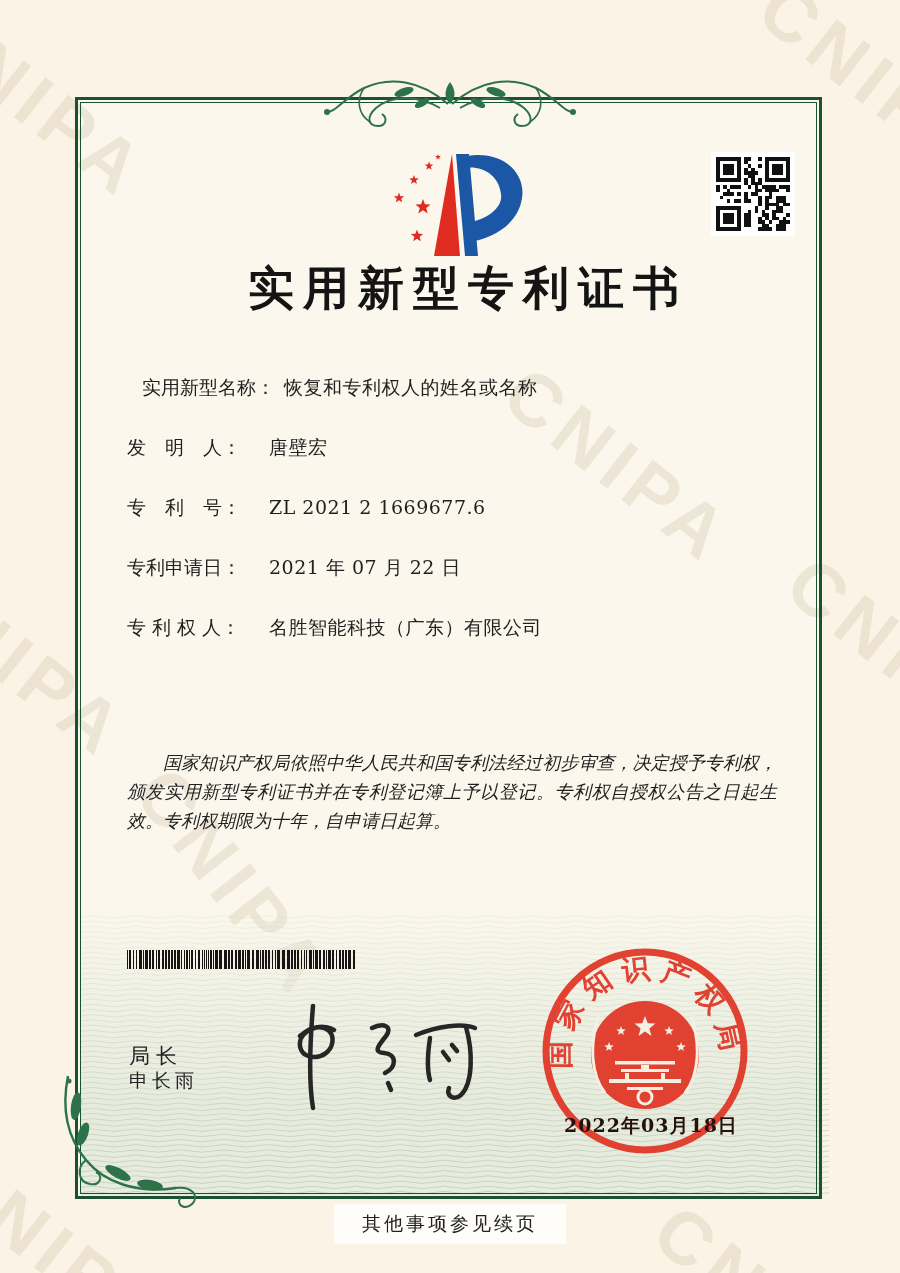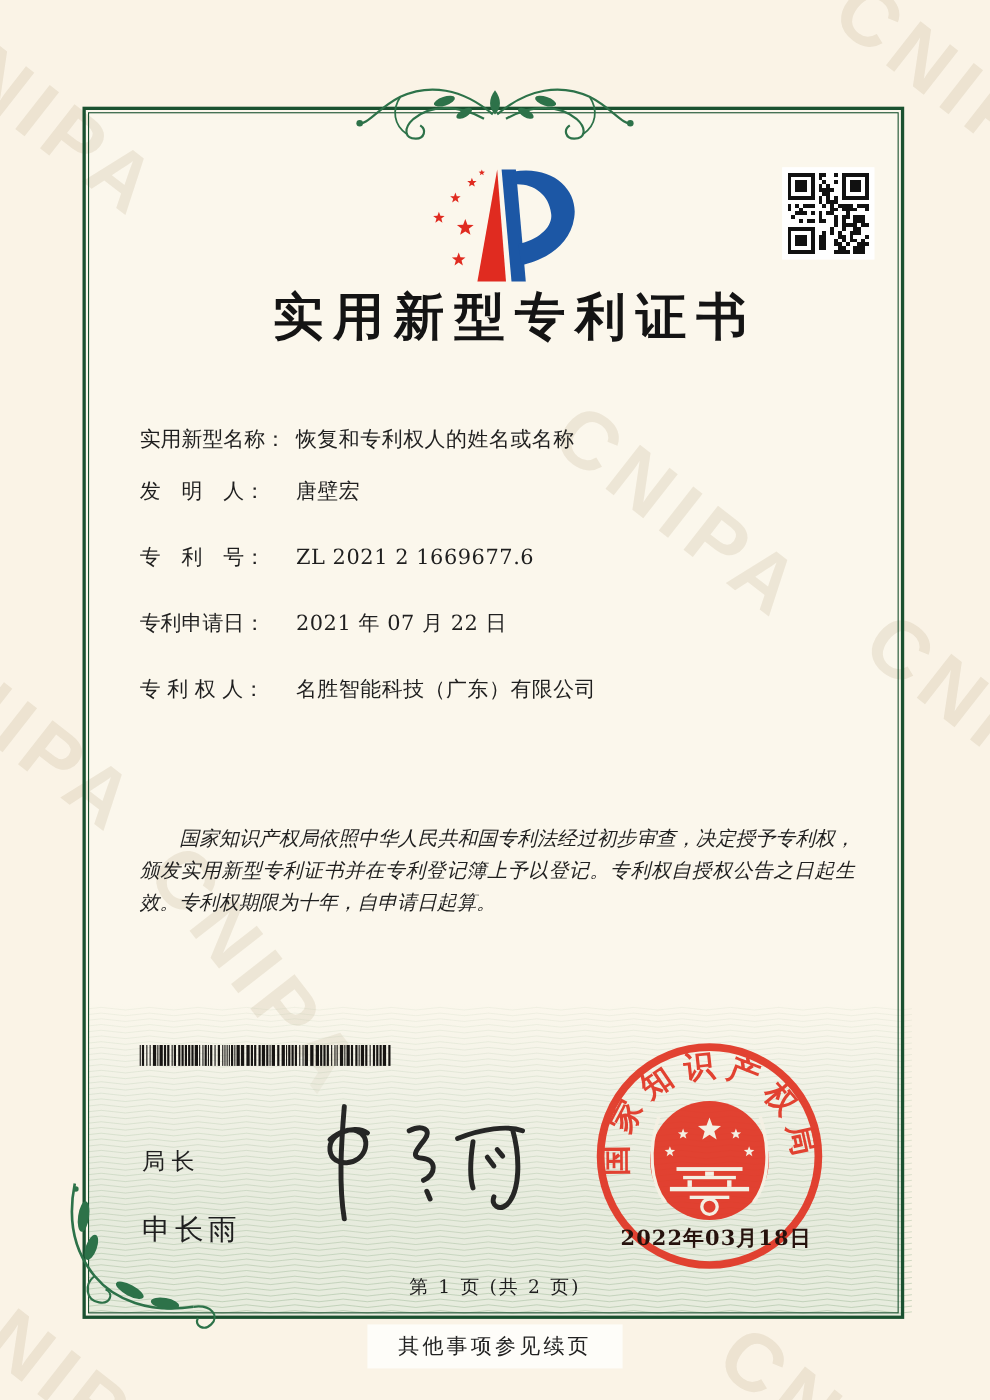--- a/index.html
+++ b/index.html
@@ -31,30 +31,30 @@
   
   #content{position:absolute;inset:0;z-index:4;}
   #cert-number{left:113px;top:146px;font-size:21px;letter-spacing:2px;}
   #logo{left:372px;top:150px;}
   #qr{left:711px;top:152px;width:84px;height:84px;background:#fff;padding:5px;box-sizing:border-box;}
   #qr svg{display:block;width:100%;height:100%;}
   #title{left:0;right:0;top:258px;text-align:center;font-size:46px;font-weight:700;letter-spacing:9px;color:#141414;padding-left:36px;}
   .field-row{position:absolute;left:127px;width:650px;display:flex;font-size:19px;line-height:30px;}
   .field-label{flex:0 0 142px;white-space:nowrap;}
   .field-value{flex:1;letter-spacing:0.5px;}
-  #row-0{top:384px;} #row-1{top:432px;} #row-2{top:492px;}
+  #row-0{top:372px;margin-left:15px;} #row-1{top:432px;} #row-2{top:492px;}
   #row-3{top:552px;} #row-4{top:612px;justify-content:center;} #row-5{top:666px;}
   #row-grant{top:726px;}
   #grant-no{position:absolute;left:333px;top:0;white-space:nowrap;display:flex;}
   #body-text{left:127px;top:748px;width:650px;font-size:18px;line-height:29px;text-align:justify;font-style:italic;}
   #body-text p{margin:0;text-indent:2em;}
   #barcode{left:127px;top:950px;width:230px;height:19px;}
   #barcode svg{display:block;width:100%;height:100%;}
   #officer-title{left:129px;top:1024px;font-size:21px;letter-spacing:6px;margin-top:18px;}
-  #officer-name{left:129px;top:1100px;font-size:26px;letter-spacing:4px;}
+  #officer-name{left:129px;top:1068px;font-size:19px;letter-spacing:4px;}
   #signature{left:0;top:0;pointer-events:none;}
   #seal{left:538px;top:944px;width:214px;height:214px;opacity:.93;}
   #seal-date{left:556px;top:1100px;width:190px;text-align:center;font-size:19px;letter-spacing:1px;color:#26120d;font-weight:700;z-index:5;margin-top:13px;}
   #page-info{left:0;right:0;top:1158px;text-align:center;font-size:17px;letter-spacing:2px;}
   #note-wrap{left:0;right:0;top:1204px;text-align:center;}
   #note-box{display:inline-block;background:#fefdf9;padding:7px 28px;font-size:19px;letter-spacing:3px;color:#222;}
   svg{overflow:visible;}
 </style>
 </head>
 <body>
@@ -552,19 +552,18 @@
         <rect x="123" y="129" width="4" height="6"></rect>
         <rect x="103" y="121" width="8" height="4"></rect>
       </g>
       <circle cx="107" cy="153" r="7" fill="none" stroke="#f5f1e4" stroke-width="3"></circle>
       <path d="M61,71 C51,101 53,131 67,149" fill="none" stroke="#f5f1e4" stroke-width="3"></path>
       <path d="M153,71 C163,101 161,131 147,149" fill="none" stroke="#f5f1e4" stroke-width="3"></path>
     </g>
   </svg>
   <div id="seal-date" class="abs">2022年03月18日</div>
 
-  <div id="page-info" class="abs">第 1 页 (共 2 页)</div>
 
   <div id="note-wrap" class="abs">
     <span id="note-box">其他事项参见续页</span>
   </div>
 
 </div>
 
 </body></html>

